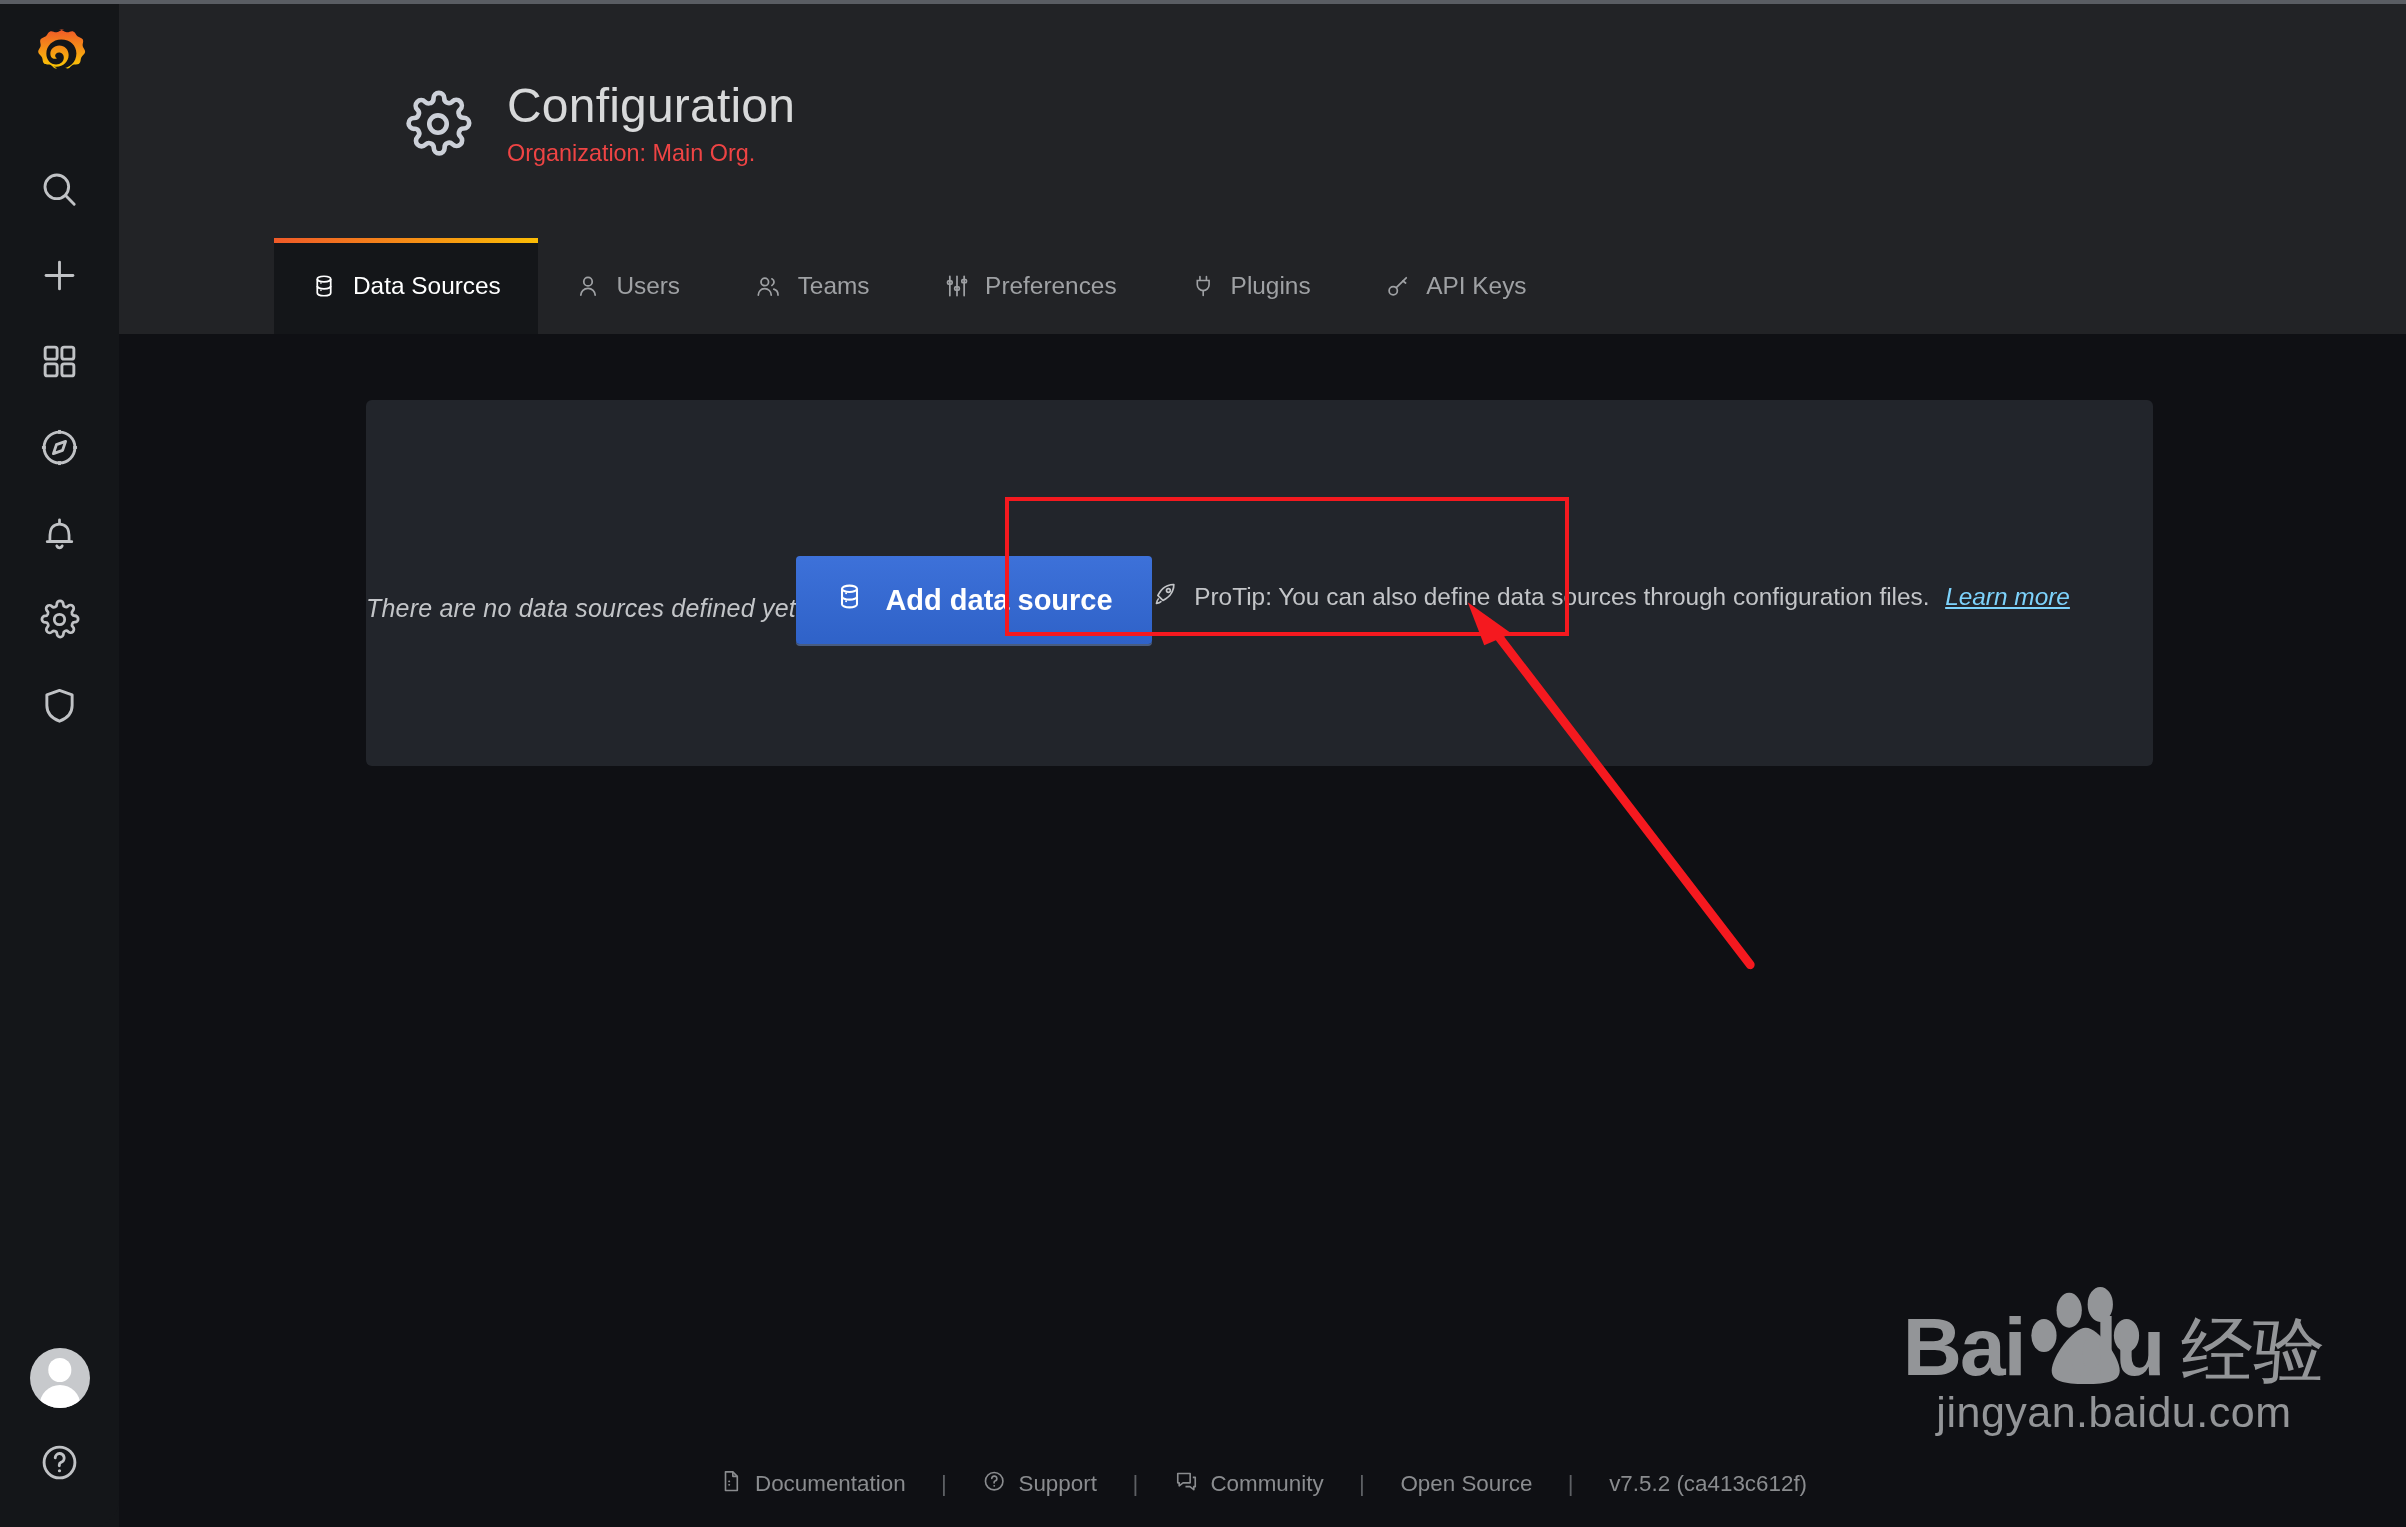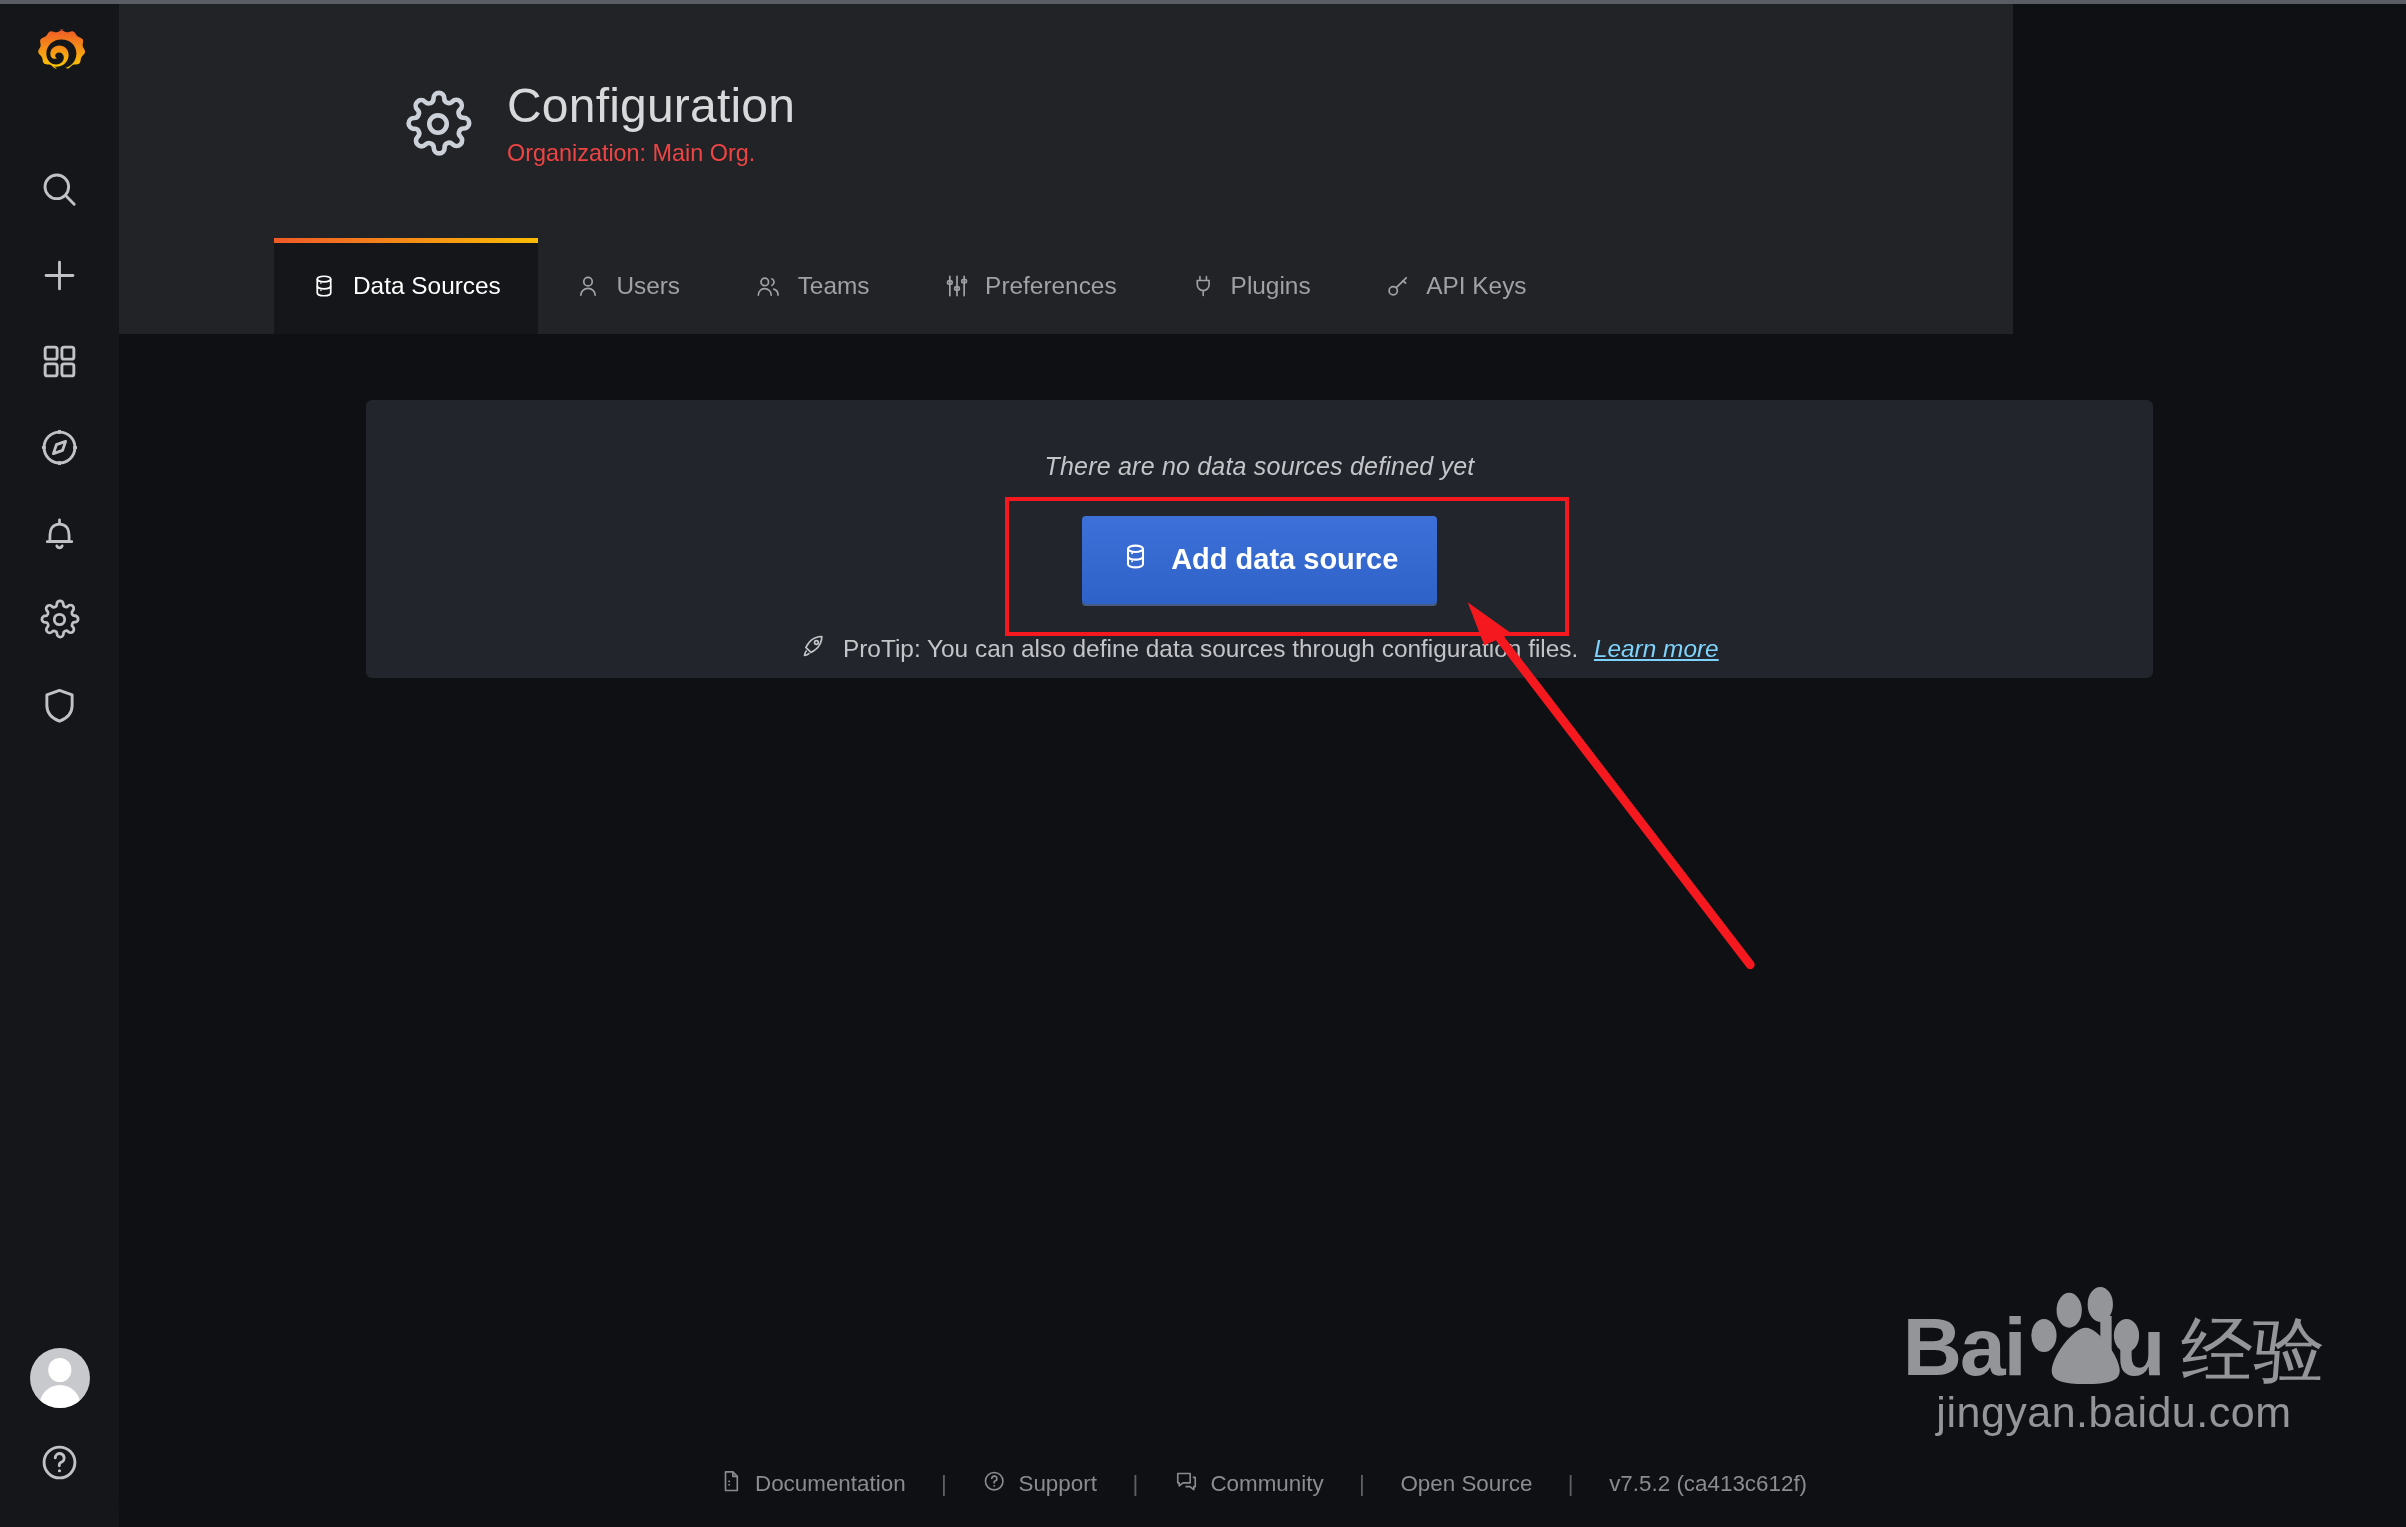--- a/index.html
+++ b/index.html
@@ -47,21 +47,21 @@
     background:#c7c9cc; overflow:hidden; position:relative;
     margin-bottom:27px; cursor:pointer;
   }
   .avatar .head { position:absolute; left:50%; top:10.7px; transform:translateX(-50%); width:23.4px; height:23.4px; border-radius:50%; background:#fff; }
   .avatar .body { position:absolute; left:50%; bottom:-3.9px; transform:translateX(-50%); width:41px; height:27px; border-radius:20.5px 20.5px 0 0; background:#fff; }
   .help-icon { width:55px; height:55px; display:flex; align-items:center; justify-content:center; cursor:pointer; margin-bottom:17.6px; }
 
   
   .page-shell { position:absolute; top:3.9px; left:119px; width:2288px; height:1523px; }
   .page-header {
-    position:absolute; top:0; left:0; width:1894px; height:330px;
+    position:absolute; top:0; left:0; width:2288px; height:330px;
     background:#222326;
   }
   .header-row {
     position:absolute; top:76px; left:283px;
     display:flex; align-items:flex-start; gap:33px;
   }
   .header-gear { width:72px; height:72px; flex:0 0 auto; margin-top:7.8px; }
   .header-titles { display:flex; flex-direction:column; }
   .page-title {
     font-size:48px; font-weight:400; color:#d8d9da; line-height:1.08; letter-spacing:0.2px;
@@ -84,23 +84,23 @@
     content:""; position:absolute; top:0; left:0; right:0; height:4.9px;
     background:linear-gradient(90deg,#f05a28 0%,#fbbc05 100%);
   }
 
   
   .main-body {
     position:absolute; top:330px; left:0; width:2288px; height:1194px;
     background:#0f1014;
   }
   .panel {
-    position:absolute; top:66px; left:247px; width:1787px; height:278px;
+    position:absolute; top:66px; left:247px; width:1787px; height:366px;
     background:#22252b; border-radius:5.9px;
-    display:flex; flex-direction:column; align-items:center;
+    display:flex; flex-direction:row; align-items:center;
   }
   .empty-note {
     margin-top:52px; font-size:25px; font-style:italic; color:#c3c5c8; letter-spacing:0.2px;
   }
   .btn-wrap { margin-top:35px; }
   .btn-add {
     display:inline-flex; align-items:center; gap:21.5px;
     background:linear-gradient(180deg,#3d71d9 0%,#2f62c8 100%);
     border:none; border-radius:3.9px;
     padding:0 39px; height:88px;

